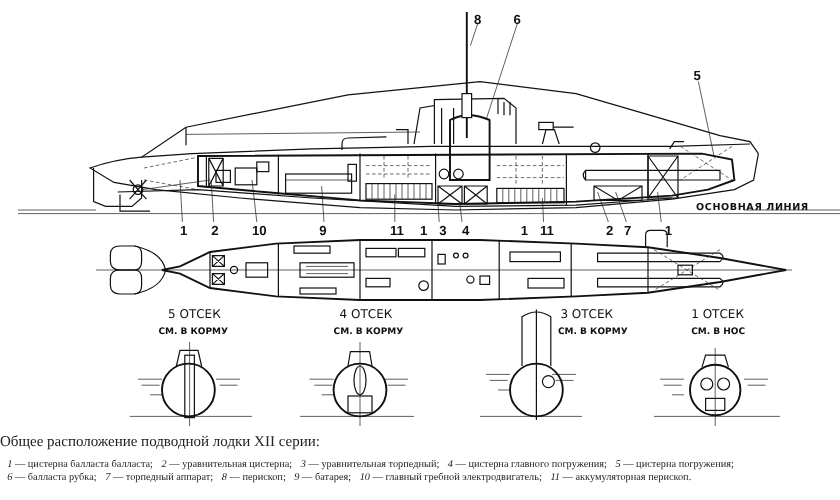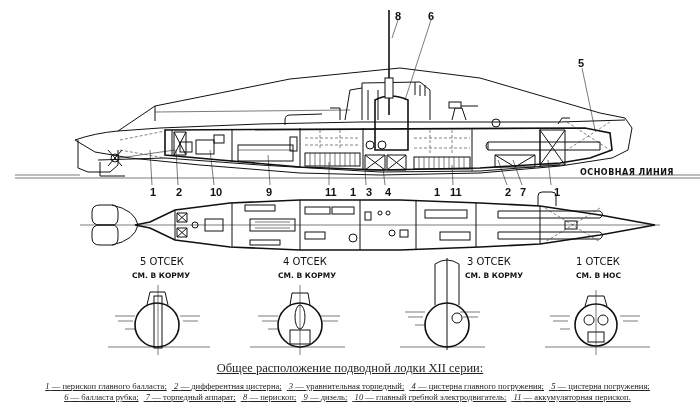--- a/index.html
+++ b/index.html
@@ -2,21 +2,21 @@
 <html><head>
 <meta charset="utf-8">
 <style>
   html, body { margin: 0; padding: 0; background: #ffffff; }
   body { width: 700px; height: 417px; position: relative; overflow: hidden; font-family: "Liberation Sans", sans-serif; color: #111; }
   svg.main { position: absolute; left: 0; top: 0; }
   .callout { font-family: "Liberation Sans", sans-serif; font-size: 11px; font-weight: bold; fill: #111; }
   .sec-title { font-family: "DejaVu Sans", sans-serif; font-size: 10px; fill: #111; }
   .sec-sub { font-family: "DejaVu Sans", sans-serif; font-size: 7.5px; font-weight: bold; fill: #111; }
   .baseline-label { font-family: "DejaVu Sans", sans-serif; font-size: 8px; font-weight: bold; fill: #111; letter-spacing: 0.5px; }
-  .caption { position: absolute; left: 0; width: 700px; text-align: center; text-decoration: underline; }
+  .caption { position: absolute; left: 0; width: 700px; text-align: left; }
   .caption-title { top: 361px; font-family: "Liberation Serif", serif; font-size: 12.5px; color: #222; }
   .legend { top: 381px; font-family: "Liberation Serif", serif; font-size: 8.6px; color: #222; line-height: 11px; padding: 0 6px; box-sizing: border-box; }
   .legend-line { display: block; white-space: nowrap; }
   .legend-item { margin-right: 5px; }
   .legend-num { font-style: italic; }
   .ln { stroke: #111; fill: none; stroke-width: 1; }
   .lnb { stroke: #111; fill: none; stroke-width: 1.6; }
   .thin { stroke: #222; fill: none; stroke-width: 0.6; }
   .dash { stroke: #333; fill: none; stroke-width: 0.6; stroke-dasharray: 3 2; }
   .fillw { fill: #fff; }
@@ -242,27 +242,27 @@
     <text class="sec-sub" x="465" y="278">СМ. В КОРМУ</text>
     <text class="sec-title" x="576" y="265">1 ОТСЕК</text>
     <text class="sec-sub" x="576" y="278">СМ. В НОС</text>
   </g>
 </svg>
 
 <div class="caption caption-title">Общее расположение подводной лодки XII серии:</div>
 
 <div class="caption legend">
   <span class="legend-line">
-    <span class="legend-item"><span class="legend-num">1</span> <span>—</span> <span>перископ главного балласта;</span></span>
-    <span class="legend-item"><span class="legend-num">2</span> <span>—</span> <span>дифферентная цистерна;</span></span>
+    <span class="legend-item"><span class="legend-num">1</span> <span>—</span> <span>цистерна балласта балласта;</span></span>
+    <span class="legend-item"><span class="legend-num">2</span> <span>—</span> <span>уравнительная цистерна;</span></span>
     <span class="legend-item"><span class="legend-num">3</span> <span>—</span> <span>уравнительная торпедный;</span></span>
     <span class="legend-item"><span class="legend-num">4</span> <span>—</span> <span>цистерна главного погружения;</span></span>
     <span class="legend-item"><span class="legend-num">5</span> <span>—</span> <span>цистерна погружения;</span></span>
   </span>
   <span class="legend-line">
     <span class="legend-item"><span class="legend-num">6</span> <span>—</span> <span>балласта рубка;</span></span>
     <span class="legend-item"><span class="legend-num">7</span> <span>—</span> <span>торпедный аппарат;</span></span>
     <span class="legend-item"><span class="legend-num">8</span> <span>—</span> <span>перископ;</span></span>
-    <span class="legend-item"><span class="legend-num">9</span> <span>—</span> <span>дизель;</span></span>
+    <span class="legend-item"><span class="legend-num">9</span> <span>—</span> <span>батарея;</span></span>
     <span class="legend-item"><span class="legend-num">10</span> <span>—</span> <span>главный гребной электродвигатель;</span></span>
     <span class="legend-item"><span class="legend-num">11</span> <span>—</span> <span>аккумуляторная перископ.</span></span>
   </span>
 </div>
 
 </body></html>

